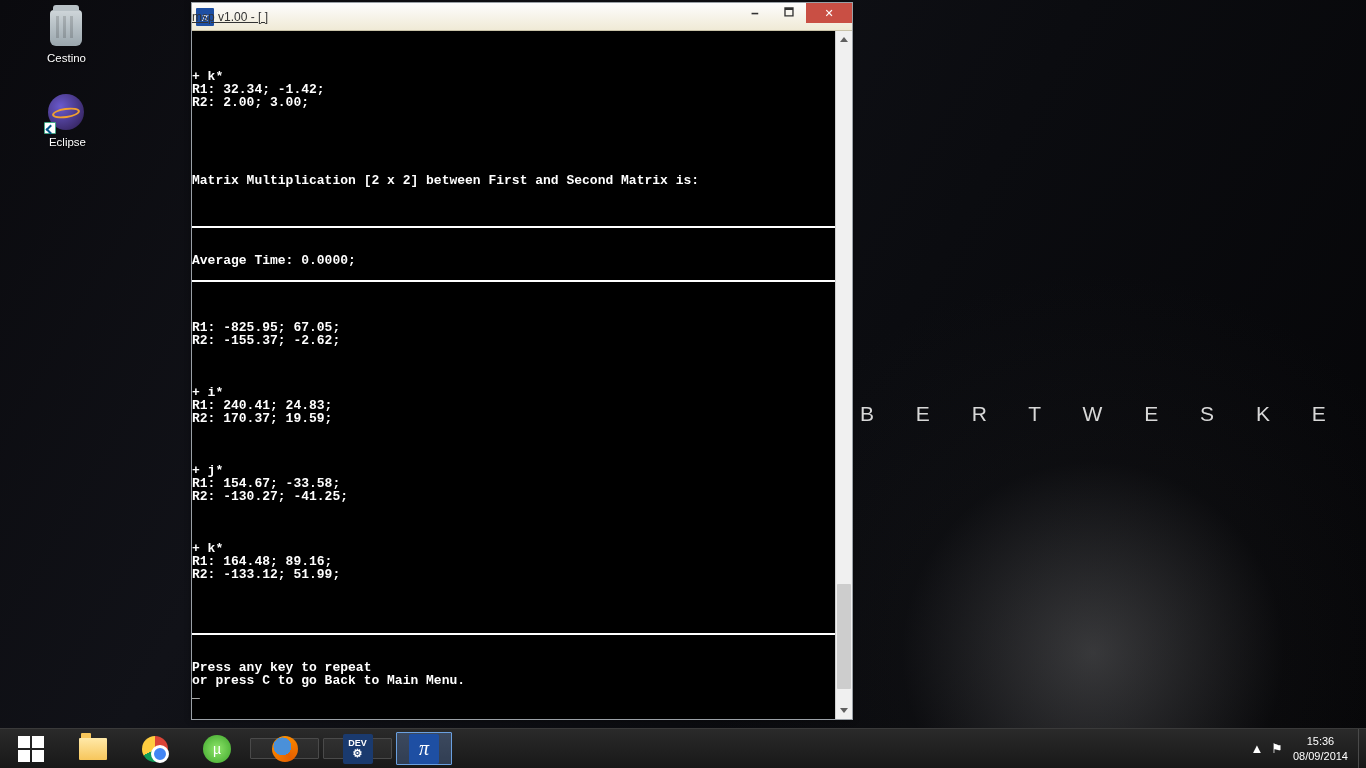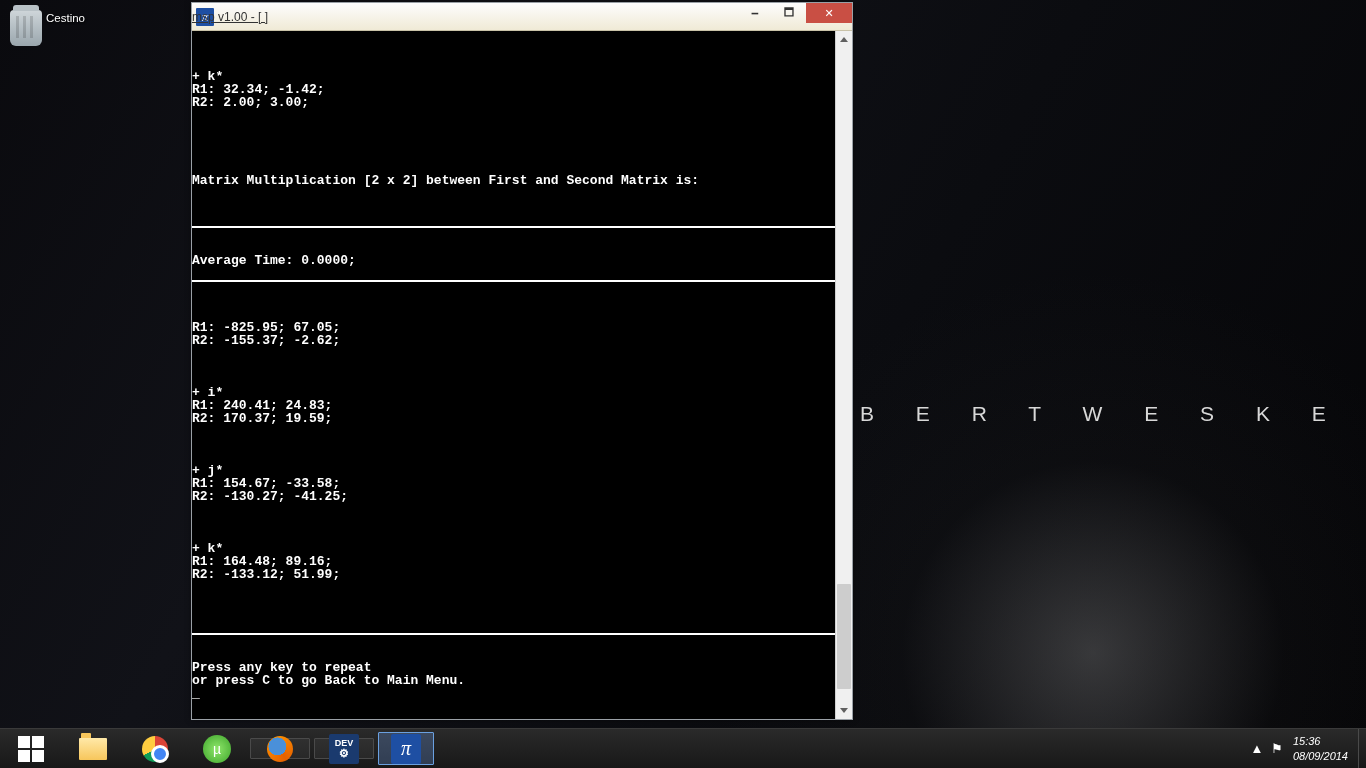--- a/index.html
+++ b/index.html
@@ -13,21 +13,21 @@
               linear-gradient(120deg, #0a0a0e 0%, #111218 30%, #0b0c10 60%, #050507 100%);
 }
 .wall-text {
   position: absolute; top: 402px; left: 860px;
   color: #d8d8d8; font-size: 21px; letter-spacing: 18px;
   font-weight: 400; white-space: nowrap;
 }
 
 
 .desktop-icons { position: absolute; top: 8px; left: 6px; width: 80px; }
-.dicon { display: flex; flex-direction: row; align-items: flex-start; margin-bottom: 26px; cursor: pointer; }
+.dicon { display: flex; flex-direction: column; align-items: flex-end; margin-bottom: 26px; cursor: pointer; }
 .dicon .ico { width: 40px; height: 40px; display: flex; align-items: center; justify-content: center; position: relative; }
 .dicon .shortcut { position: absolute; bottom: -2px; left: -2px; width: 12px; height: 12px; background: #fff; border: 1px solid #4a8; border-radius: 1px; }
 .dicon .shortcut::after { content: ""; position: absolute; left: 2px; top: 3px; width: 5px; height: 5px; border-left: 2px solid #058; border-bottom: 2px solid #058; transform: rotate(45deg); }
 .dicon .lbl { color: #fff; font-size: 11.5px; text-align: center; margin-top: 4px; text-shadow: 1px 1px 2px #000; line-height: 1.2; max-width: 78px; }
 
 
 .ico-trash { width: 32px; height: 36px; background: linear-gradient(#cfd6da,#9aa6ad); border-radius: 4px 4px 6px 6px; position: relative; }
 .ico-trash::before { content:""; position:absolute; top:-5px; left:3px; right:3px; height:6px; background:#b8c1c6; border-radius:3px 3px 0 0; }
 .ico-trash::after { content:""; position:absolute; top:6px; left:6px; width:3px; height:22px; background:rgba(0,0,0,0.15); box-shadow: 7px 0 rgba(0,0,0,0.15), 14px 0 rgba(0,0,0,0.15); }
 .ico-chrome { width:36px; height:36px; border-radius:50%; background: conic-gradient(#db4437 0 120deg, #0f9d58 120deg 240deg, #ffcd40 240deg 360deg); position:relative; }
@@ -62,47 +62,54 @@
 .sb-up::before { border-bottom:5px solid #606060; }
 .sb-down::before { border-top:5px solid #606060; }
 .sb-track { flex:1; background:#f0f0f0; position:relative; }
 .sb-thumb { position:absolute; left:1px; right:1px; background:#cdcdcd; border-radius:1px; }
 
 
 .taskbar { position:absolute; left:0; right:0; bottom:0; height:40px; background:linear-gradient(#2a2a2a,#181818); display:flex; align-items:stretch; border-top:1px solid #3a3a3a; }
 .tb-left { display:flex; align-items:stretch; }
 .tb-item { width:62px; display:flex; align-items:center; justify-content:center; cursor:pointer; position:relative; }
 .tb-item .tico { width:30px; height:30px; display:flex; align-items:center; justify-content:center; }
-.tb-item.running { background:rgba(255,255,255,0.05); border:1px solid #4a4a4a; margin:9px 2px; width:60px; border-radius:1px; }
+.tb-item.running { background:rgba(255,255,255,0.05); border:1px solid #4a4a4a; margin:9px 2px; width:69px; border-radius:1px; }
 .tb-item.active { background:rgba(120,170,255,0.25); border:1px solid #6aa0e0; margin:3px 2px; width:56px; border-radius:1px; }
 .start-ico { width:26px; height:26px; display:grid; grid-template:1fr 1fr/1fr 1fr; gap:2px; }
 .start-ico span { background:#fff; }
 .explorer-ico { width:28px; height:22px; background:linear-gradient(#ffe9a8,#f7c65b); border-radius:1px; position:relative; }
 .explorer-ico::before { content:""; position:absolute; top:-5px; left:2px; width:10px; height:5px; background:#f7c65b; border-radius:1px 1px 0 0; }
 .ut-ico { width:28px; height:28px; border-radius:50%; background:radial-gradient(circle,#8fe66b,#3da52a); color:#fff; font-size:14px; display:flex; align-items:center; justify-content:center; font-family:Arial; }
 .dev-ico { width:30px; height:30px; background:#1a3a6e; color:#fff; font-size:9px; font-weight:bold; display:flex; flex-direction:column; align-items:center; justify-content:center; border-radius:2px; line-height:1; }
 .pi-ico { width:30px; height:30px; background:#1e4fa3; color:#fff; font-family:Georgia,serif; font-style:italic; font-size:20px; display:flex; align-items:center; justify-content:center; border-radius:2px; }
 .tb-right { margin-left:auto; display:flex; align-items:center; color:#fff; font-size:11px; }
 .tray-ico { width:20px; height:40px; display:flex; align-items:center; justify-content:center; color:#fff; cursor:pointer; font-size:13px; }
-.clock { padding:0 10px 0 6px; cursor:pointer; line-height:1.3;font-style:italic; }
+.clock { padding:0 10px 0 6px; text-align:center; cursor:pointer; line-height:1.3; }
 .showdesk { width:8px; height:40px; border-left:1px solid #4a4a4a; cursor:pointer; }
 </style>
 </head>
 <body>
 
 <div class="wallpaper">
   <div class="wall-text">B  E  R  T     W  E  S  K  E  R</div>
 </div>
 
 <div class="desktop-icons" id="desktop-icons">
     <div class="dicon">
       <div class="ico">
         <div class="ico-trash"></div>
       </div>
       <div class="lbl">Cestino</div>
+    </div>
+    <div class="dicon">
+      <div class="ico">
+        <div class="ico-eclipse"></div>
+        <div class="shortcut"></div>
+      </div>
+      <div class="lbl">Eclipse</div>
     </div>
   </div>
 
 <div class="win">
   <div class="titlebar">
     <div class="app-ico">π</div>
     <div class="title">msp v1.00 - [  ]</div>
     <div class="winbtns">
       <div class="winbtn">🗕</div>
       <div class="winbtn">🗖</div>

